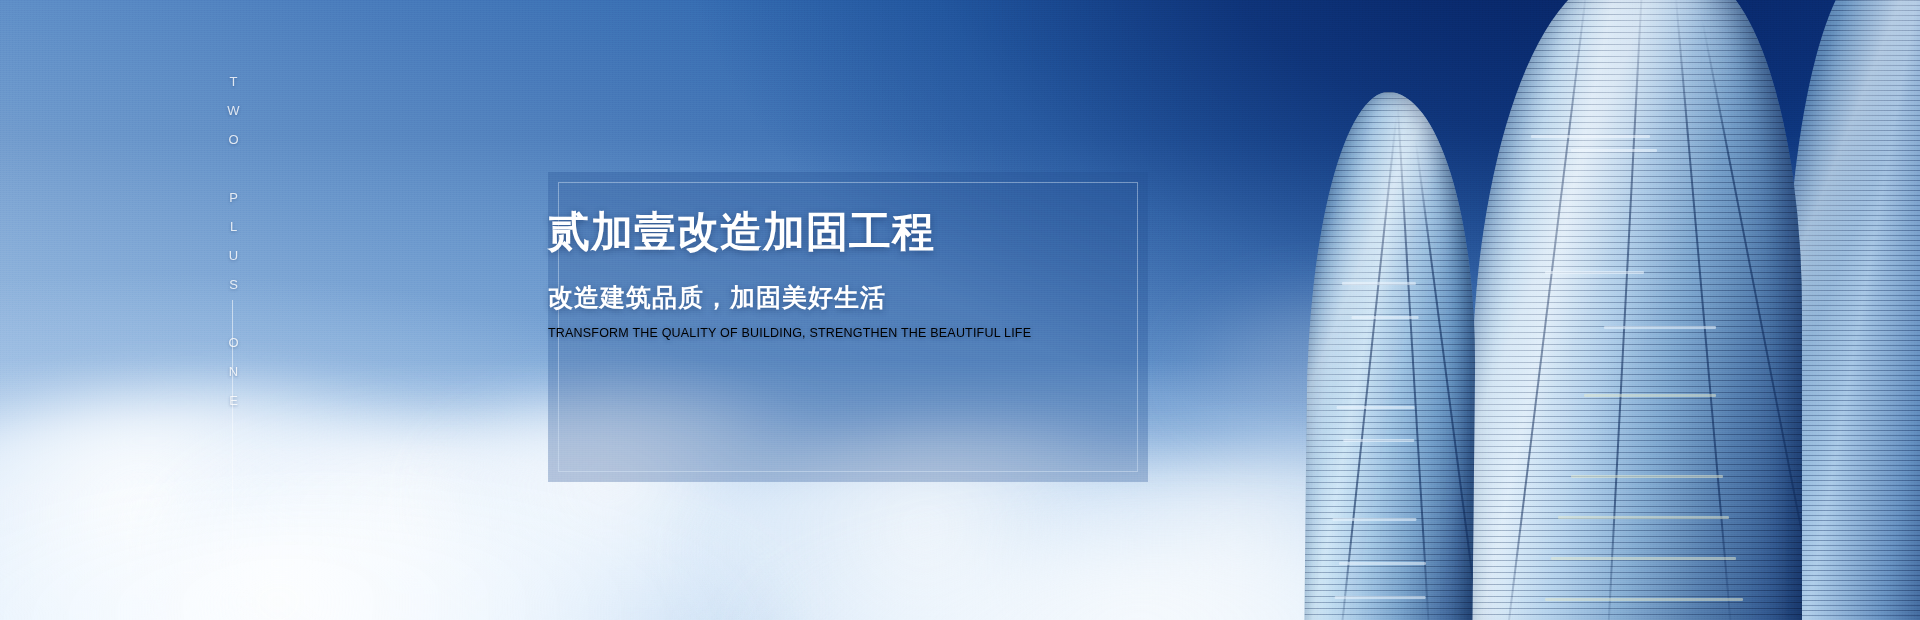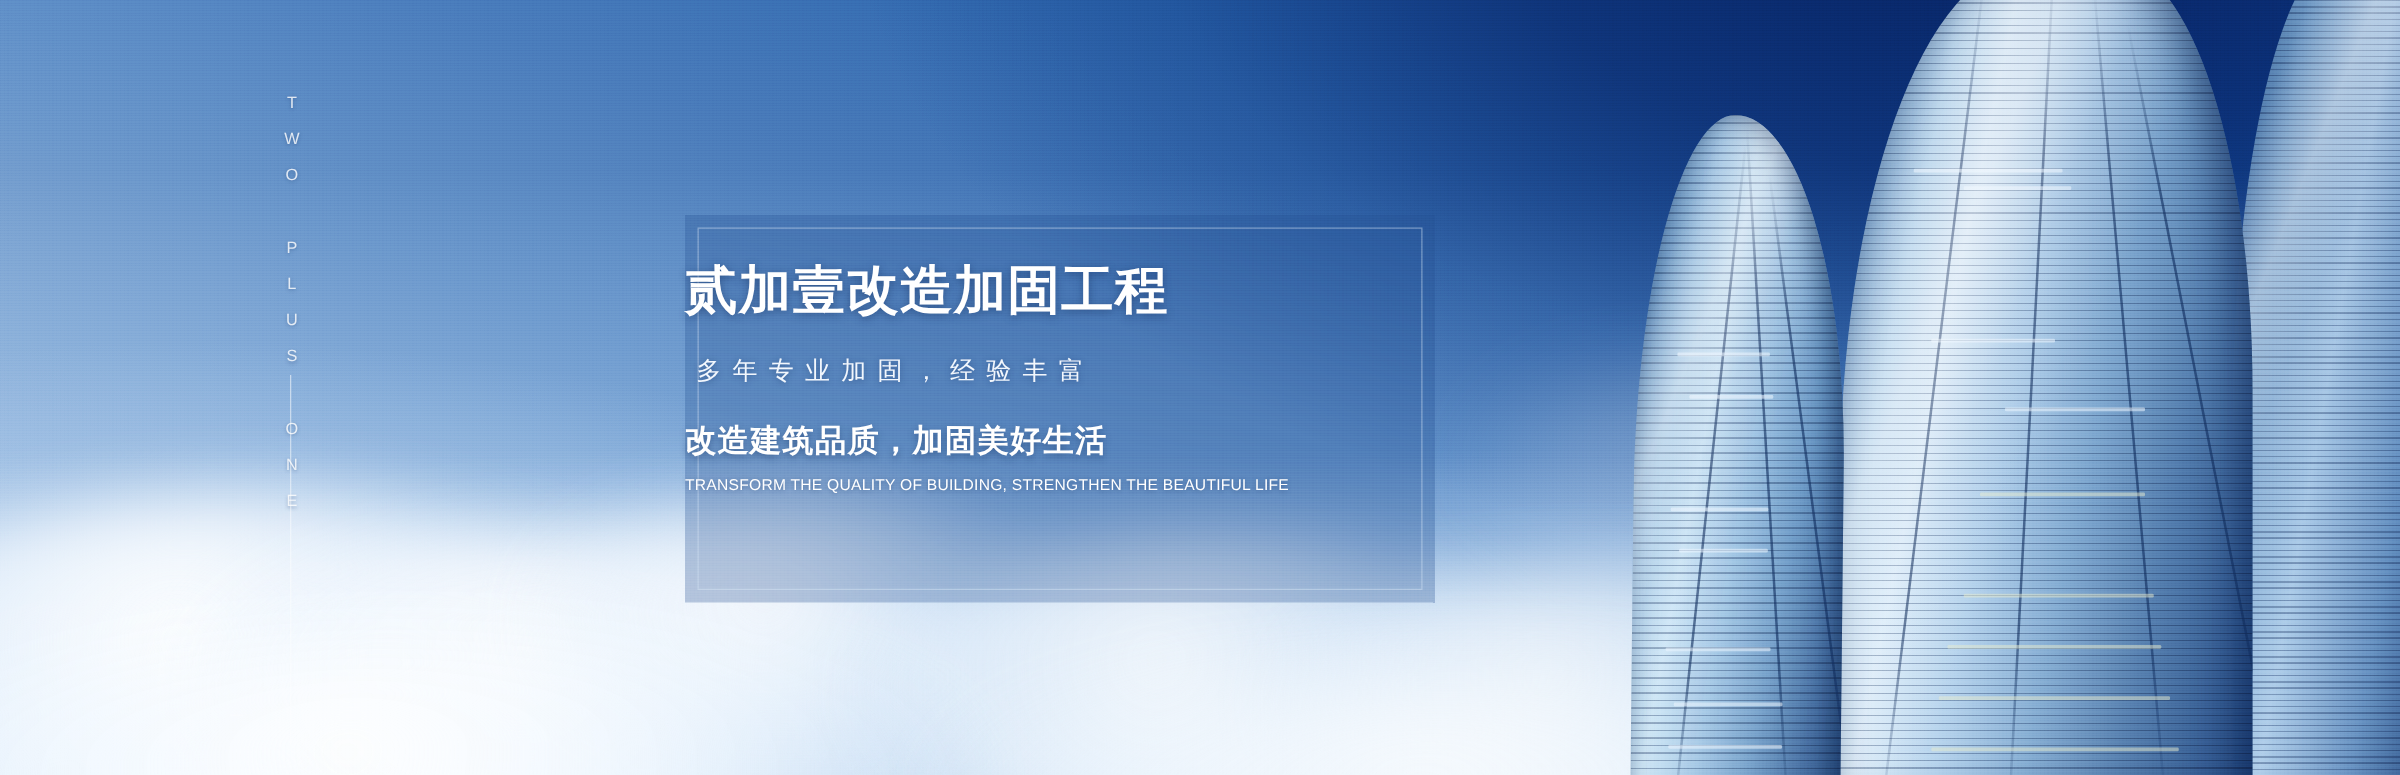--- a/index.html
+++ b/index.html
@@ -258,21 +258,21 @@
     font-size:25px;
     font-weight:700;
     letter-spacing:1px;
     text-shadow:0 2px 6px rgba(10,36,82,0.42);
   }
   .t-en {
     margin-top:12px;
     font-size:12.5px;
     font-weight:400;
     letter-spacing:0.2px;
-    color:#ffffff;
+    color:#000000;
     text-shadow:0 1px 4px rgba(10,36,82,0.40);
   }
 
   
   .grain {
     position:absolute; inset:0;
     opacity:.055;
     background-image:
       repeating-linear-gradient(0deg, rgba(255,255,255,.6) 0 1px, rgba(0,0,0,0) 1px 2px),
       repeating-linear-gradient(90deg, rgba(0,0,0,.5) 0 1px, rgba(0,0,0,0) 1px 3px);
@@ -345,20 +345,19 @@
   </div>
 
   <div class="vmark">TWO PLUS ONE</div>
   <div class="vrule"></div>
   <div class="vmark-foot">一</div>
 
   <div class="panel">
     <div class="panel-inner-border"></div>
     <div class="panel-content">
       <div class="t-title">贰加壹改造加固工程</div>
-      <div class="t-tagline">多年专业加固，经验丰富</div>
       <div class="t-slogan">改造建筑品质，加固美好生活</div>
       <div class="t-en">TRANSFORM THE QUALITY OF BUILDING, STRENGTHEN THE BEAUTIFUL LIFE</div>
     </div>
   </div>
 
   <div class="grain"></div>
 </div>
 
 </body></html>

